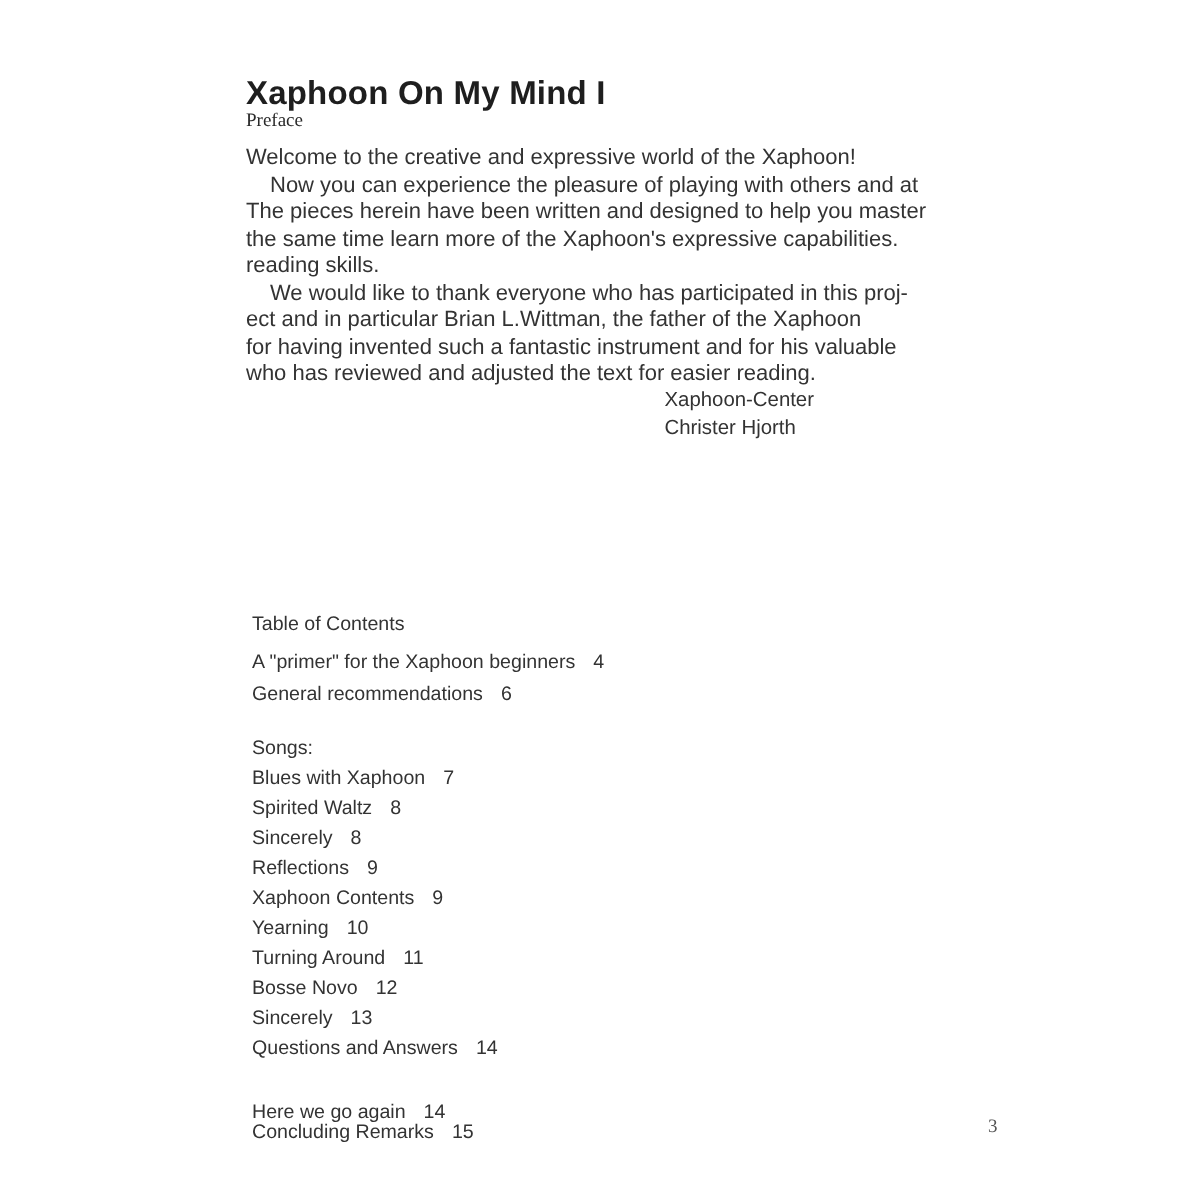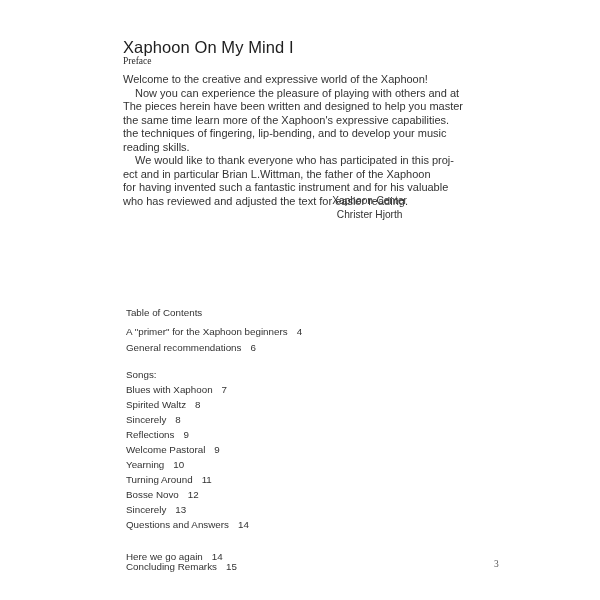--- a/index.html
+++ b/index.html
@@ -19,21 +19,21 @@
       position: absolute;
       left: 0; top: 0;
       width: 600px; height: 600px;
       background: #fff;
     }
     .title {
       position: absolute;
       left: 123px;
       top: 38px;
       font-family: "Liberation Sans", sans-serif;
-      font-weight: normal;
+      font-weight: bold;
       font-size: 16.5px;
       color: #1e1e1e;
       letter-spacing: 0.1px;
       white-space: nowrap;
     }
     .subtitle {
       position: absolute;
       left: 123px;
       top: 56px;
       font-family: "Liberation Serif", serif;
@@ -55,21 +55,21 @@
       white-space: nowrap;
       display: block;
     }
     .preface .indent {
       padding-left: 12px;
     }
     .signature {
       position: absolute;
       right: 193px;
       top: 194px;
-      text-align: center;
+      text-align: left;
       font-family: "Liberation Sans", sans-serif;
       font-size: 10.2px;
       line-height: 13.5px;
       color: #333;
     }
     .toc {
       position: absolute;
       left: 126px;
       top: 307px;
       font-family: "Liberation Sans", sans-serif;
@@ -99,21 +99,20 @@
 <div class="page">
 
   <div class="title">Xaphoon On My Mind I</div>
   <div class="subtitle">Preface</div>
 
   <div class="preface">
     <span class="line">Welcome to the creative and expressive world of the Xaphoon!</span>
     <span class="line indent">Now you can experience the pleasure of playing with others and at</span>
     <span class="line">The pieces herein have been written and designed to help you master</span>
     <span class="line">the same time learn more of the Xaphoon's expressive capabilities.</span>
-    <span class="line">the techniques of fingering, lip-bending, and to develop your music</span>
     <span class="line">reading skills.</span>
     <span class="line indent">We would like to thank everyone who has participated in this proj-</span>
     <span class="line">ect and in particular Brian L.Wittman, the father of the Xaphoon</span>
     <span class="line">for having invented such a fantastic instrument and for his valuable</span>
     <span class="line">who has reviewed and adjusted the text for easier reading.</span>
   </div>
 
   <div class="signature">
     <div>Xaphoon-Center</div>
     <div>Christer Hjorth</div>
@@ -137,21 +136,21 @@
     <div class="row" style="top:92px">
       <span>Spirited Waltz</span><span class="page-num">8</span>
     </div>
     <div class="row" style="top:107px">
       <span>Sincerely</span><span class="page-num">8</span>
     </div>
     <div class="row" style="top:122px">
       <span>Reflections</span><span class="page-num">9</span>
     </div>
     <div class="row" style="top:137px">
-      <span>Welcome Pastoral</span><span class="page-num">9</span>
+      <span>Xaphoon Contents</span><span class="page-num">9</span>
     </div>
     <div class="row" style="top:152px">
       <span>Yearning</span><span class="page-num">10</span>
     </div>
     <div class="row" style="top:167px">
       <span>Turning Around</span><span class="page-num">11</span>
     </div>
     <div class="row" style="top:182px">
       <span>Bosse Novo</span><span class="page-num">12</span>
     </div>

